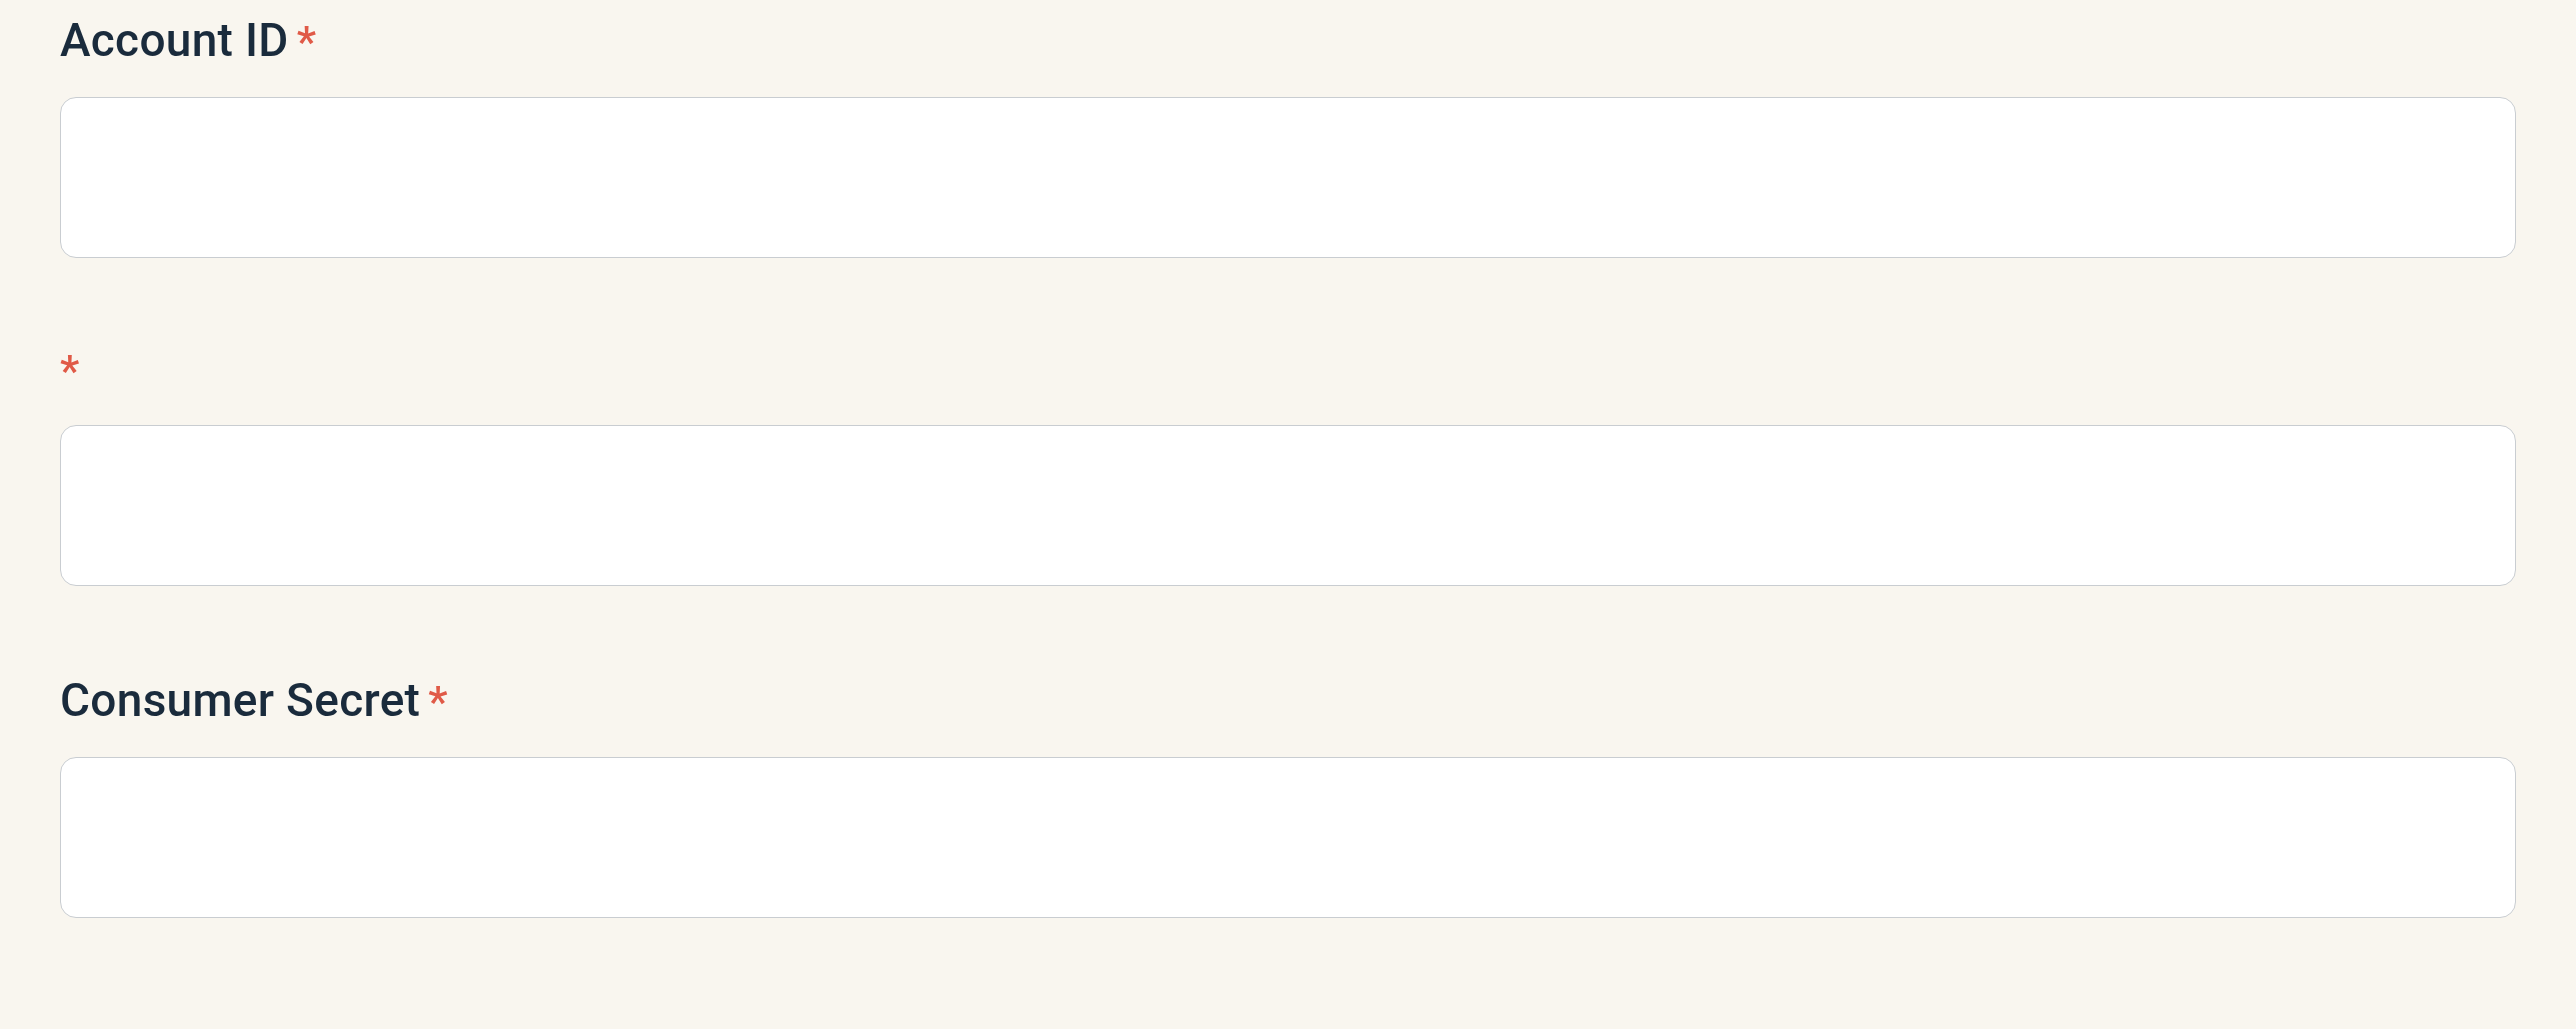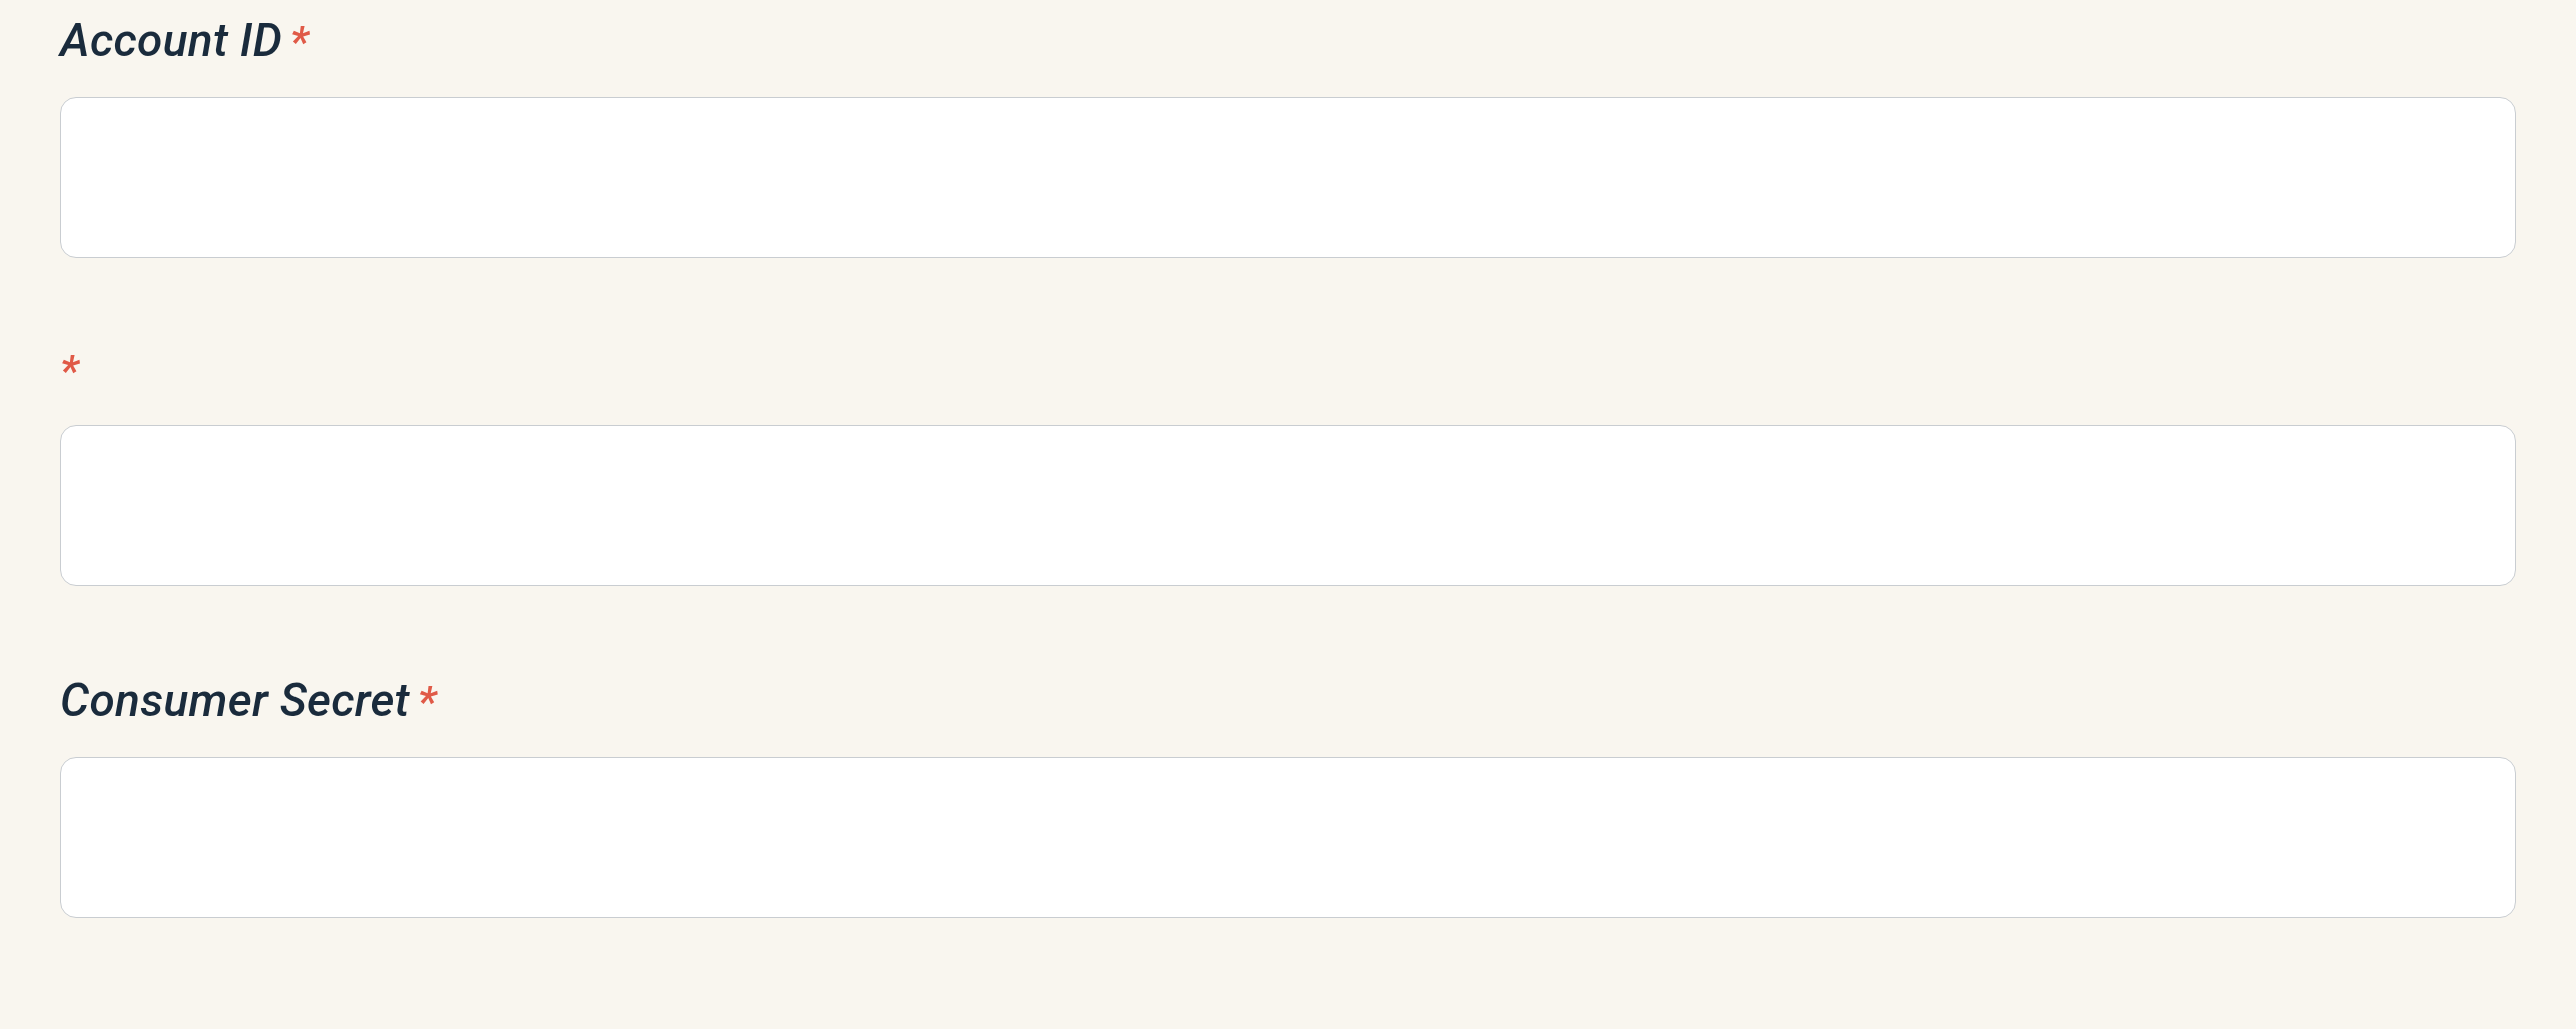--- a/index.html
+++ b/index.html
@@ -1,19 +1,18 @@
 <!DOCTYPE html>
 <html style="font-size:10.7px"><head>
   <meta charset="utf-8">
   <style>
     * {
       box-sizing: border-box;
       margin: 0;
       padding: 0;
-      font-style: italic;
     }
     body {
       background-color: #f9f6ef;
       font-family: -apple-system, BlinkMacSystemFont, "Segoe UI", Roboto, Helvetica, Arial, sans-serif;
       padding: 13.4px 60px 27px 60px;
       width: 2576px;
       height: 1030px;
     }
     .form-group {
       margin-bottom: 87px;

